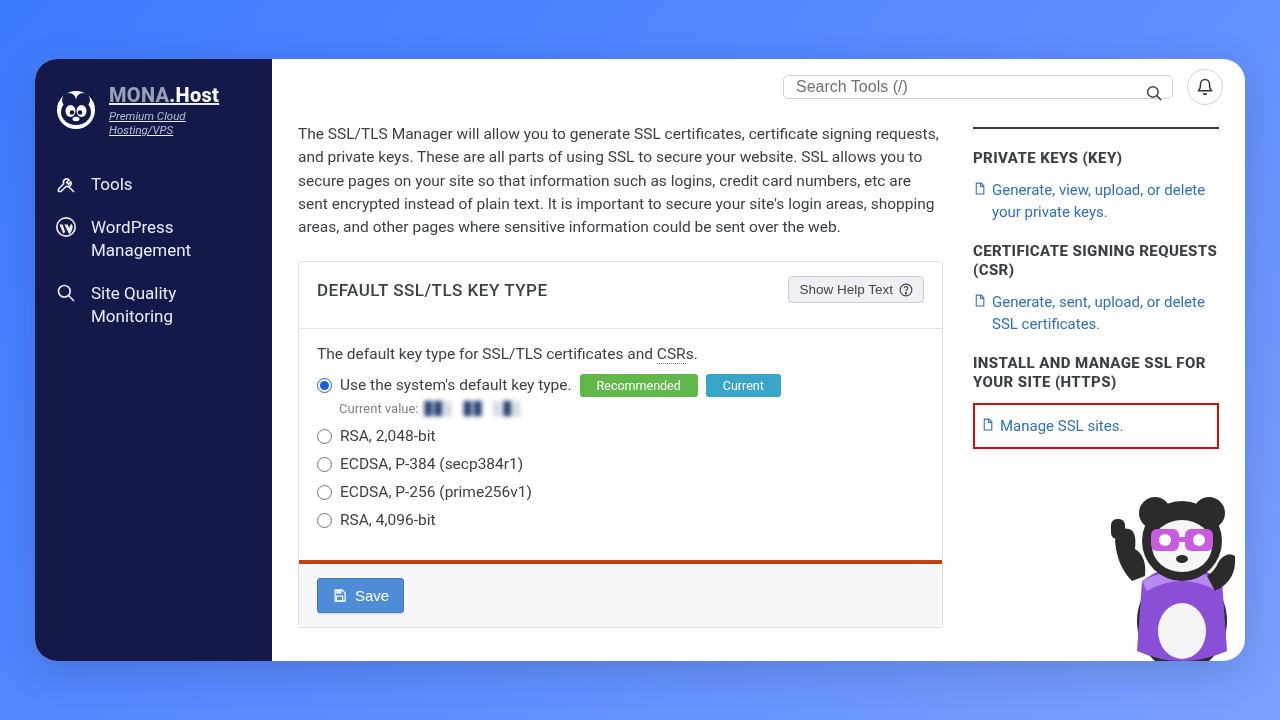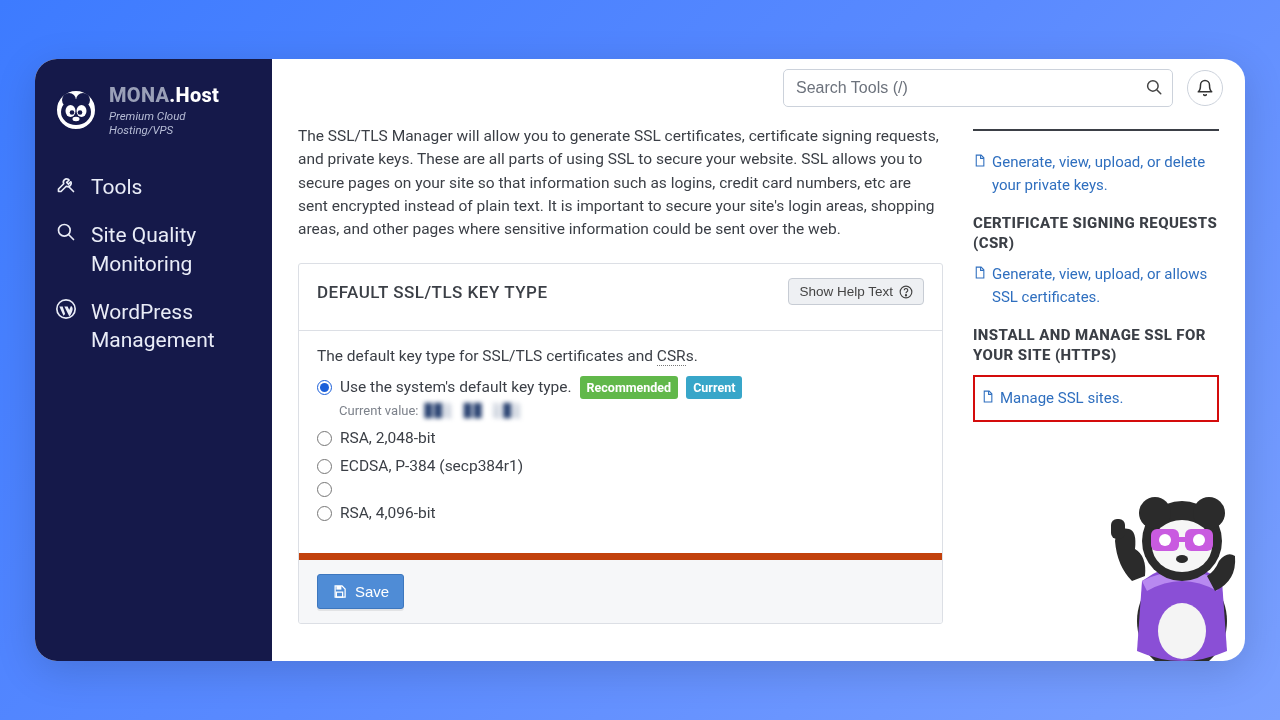--- a/index.html
+++ b/index.html
@@ -3,61 +3,61 @@
 <meta charset="utf-8">
 <style>
   * { box-sizing: border-box; margin: 0; padding: 0; }
   html, body { width: 1280px; height: 720px; overflow: hidden; font-family: -apple-system, BlinkMacSystemFont, "Segoe UI", Roboto, "Helvetica Neue", Arial, sans-serif; }
   body { background: linear-gradient(135deg,#3d7bff 0%, #5a8aff 50%, #7aa0ff 100%); display:flex; align-items:center; justify-content:center; }
   .window {
     width: 1210px; height: 602px; background:#fff; border-radius:22px; overflow:hidden; display:flex; position:relative; box-shadow:0 10px 40px rgba(0,0,0,.15);
   }
   
   .sidebar { width:237px; background:#15194a; color:#e9ecf7; padding:24px 0 0 0; flex-shrink:0; }
-  .logo-row { display:flex; align-items:center; gap:12px; padding:0 20px 26px 20px; }
+  .logo-row { display:flex; align-items:center; gap:12px; padding:0 20px 26px 20px;text-decoration:underline; }
   .logo-badge { width:42px; height:42px; }
   .logo-title { font-size:20px; font-weight:800; letter-spacing:.3px; }
   .logo-title .brand1 { color:#9aa0b8; }
   .logo-title .brand2 { color:#fff; }
   .logo-sub { font-size:11.5px; color:#b7bdd6; margin-top:2px; font-style:italic; }
   .nav { list-style:none; }
-  .nav li { display:flex; align-items:flex-start; gap:14px; padding:10px 20px; font-size:21px; cursor:pointer; }
+  .nav li { display:flex; align-items:flex-start; gap:14px; padding:10px 20px; font-size:17px; cursor:pointer; }
   .nav li .ic { width:22px; height:22px; flex-shrink:0; display:flex; align-items:center; justify-content:center; color:#e9ecf7; }
   .nav li span.label { line-height:1.35; }
 
   
   .main { flex:1; display:flex; flex-direction:column; }
   .topbar { display:flex; justify-content:flex-end; align-items:center; gap:14px; padding:10px 22px 0 22px; }
   .search { position:relative; width:390px; }
   .search input {
-    width:100%; height:38px; border:1px solid #ccd2db; border-radius:5px; padding:0 40px 0 12px; font-size:16px; color:#444;
+    width:100%; height:24px; border:1px solid #ccd2db; border-radius:5px; padding:0 40px 0 12px; font-size:16px; color:#444;
   }
   .search input::placeholder { color:#6c727c; }
   .search .sicon { position:absolute; right:10px; top:9px; color:#444; }
   .bell { width:36px; height:36px; border:1px solid #ccd2db; border-radius:50%; display:flex; align-items:center; justify-content:center; color:#333; cursor:pointer; }
 
   .content { display:flex; gap:30px; padding:18px 26px 24px 26px; overflow:hidden; }
   .left-col { flex:1; min-width:0; }
   .intro { font-size:15.5px; color:#3b3f46; line-height:1.5; margin-bottom:22px; }
 
   .panel { border:1px solid #dcdfe5; border-radius:3px; overflow:hidden; }
   .panel-head { display:flex; align-items:center; justify-content:space-between; padding:14px 18px; }
   .panel-title { font-size:17px; font-weight:500; letter-spacing:.5px; color:#3b3f46; }
   .help-btn { background:#eef0f3; border:1px solid #c7ccd4; border-radius:4px; padding:5px 10px; font-size:13.5px; color:#444; display:flex; align-items:center; gap:6px; cursor:pointer; }
   .panel-body { border-top:1px solid #dcdfe5; padding:16px 18px 24px 18px; font-size:15.5px; color:#3b3f46;margin-top:11px; }
   .lead { margin-bottom:10px; }
   .lead .csr { border-bottom:1px dotted #777; }
   .opt { display:flex; align-items:center; gap:8px; margin:4px 0; line-height:1.55; }
   .opt input[type=radio]{ accent-color:#1b5fd9; width:15px; height:15px; }
-  .badge { font-size:12.5px; font-weight:700; padding:2px 7px; border-radius:3px; display:inline-block; }
+  .badge { font-size:12.5px; font-weight:400; padding:2px 17px; border-radius:3px; display:inline-block; }
   .badge.rec { background:#61b84a; color:#fff; }
   .badge.cur { background:#38a6c9; color:#fff; }
   .curval { font-size:13px; color:#7d828b; margin:4px 0 8px 22px; display:flex; align-items:center; gap:6px; }
   .blur { filter: blur(2px); letter-spacing:2px; font-family:monospace; color:#2a4372; }
-  .panel-foot { border-top:7px solid #c2410c; background:#f6f7f9; padding:14px 18px; }
+  .panel-foot { border-top:4px solid #c2410c; background:#f6f7f9; padding:14px 18px; }
   .save-btn { background:#4f8cd6; color:#fff; border:1px solid #3d77be; border-radius:3px; padding:8px 14px; font-size:15px; display:inline-flex; align-items:center; gap:8px; cursor:pointer; box-shadow:0 2px 0 rgba(0,0,0,.08); }
 
   
   .right-col { width:246px; flex-shrink:0; padding-top:4px; }
   .right-col .divider { height:2px; background:#3b3f46; margin-bottom:20px; }
   .sec-title { font-size:15px; font-weight:800; letter-spacing:.4px; color:#3b3f46; margin:18px 0 10px 0; line-height:1.3; }
   .sec-title:first-of-type { margin-top:0; }
   .sec-link { color:#2f6fbf; font-size:15px; line-height:1.5; display:flex; gap:6px; cursor:pointer; }
   .sec-link .fi { flex-shrink:0; margin-top:2px; }
   .hl-box { border:2.5px solid #d40c0c; padding:10px 6px; margin-top:6px; }
@@ -100,35 +100,35 @@
         <span class="ic">
           <svg width="20" height="20" viewBox="0 0 24 24" fill="none" stroke="currentColor" stroke-width="2" stroke-linecap="round" stroke-linejoin="round">
               <path d="M14.7 6.3a4 4 0 0 0-5.4 5.4L3 18v3h3l6.3-6.3a4 4 0 0 0 5.4-5.4l-2.8 2.8-2.1-2.1 2.9-2.7z"></path>
               <path d="M15 15l6 6"></path>
             </svg>
         </span>
         <span class="label">Tools</span>
       </li>
       <li>
         <span class="ic">
+          <svg width="20" height="20" viewBox="0 0 24 24" fill="currentColor">
+              <circle cx="12" cy="12" r="11" fill="none" stroke="currentColor" stroke-width="2"></circle>
+              <path d="M4 9h4l3 9-2 2-5-11zm6 0h4l4 9-2 3-6-12zm8-1c1 1 2 2 2 4 0 3-3 8-3 8l-2-5 3-7z"></path>
+            </svg>
+        </span>
+        <span class="label">WordPress Management</span>
+      </li>
+      <li>
+        <span class="ic">
           <svg width="20" height="20" viewBox="0 0 24 24" fill="none" stroke="currentColor" stroke-width="2" stroke-linecap="round">
               <circle cx="10" cy="10" r="7"></circle>
               <line x1="21" y1="21" x2="15" y2="15"></line>
             </svg>
         </span>
         <span class="label">Site Quality Monitoring</span>
-      </li>
-      <li>
-        <span class="ic">
-          <svg width="20" height="20" viewBox="0 0 24 24" fill="currentColor">
-              <circle cx="12" cy="12" r="11" fill="none" stroke="currentColor" stroke-width="2"></circle>
-              <path d="M4 9h4l3 9-2 2-5-11zm6 0h4l4 9-2 3-6-12zm8-1c1 1 2 2 2 4 0 3-3 8-3 8l-2-5 3-7z"></path>
-            </svg>
-        </span>
-        <span class="label">WordPress Management</span>
       </li>
     </ul>
   </aside>
 
   <main class="main">
     <div class="topbar">
       <div class="search">
         <input type="text" placeholder="Search Tools (/)" style="">
         <span class="sicon">
           <svg width="18" height="18" viewBox="0 0 24 24" fill="none" stroke="currentColor" stroke-width="2" stroke-linecap="round">
@@ -178,20 +178,21 @@
             <label class="opt">
               <input type="radio" name="kt" style="">
               <span>RSA, 2,048-bit</span>
             </label>
             <label class="opt">
               <input type="radio" name="kt" style="">
               <span>ECDSA, P-384 (secp384r1)</span>
             </label>
             <label class="opt">
               <input type="radio" name="kt" style="">
+              <span>ECDSA, P-256 (prime256v1)</span>
             </label>
             <label class="opt">
               <input type="radio" name="kt" style="">
               <span>RSA, 4,096-bit</span>
             </label>
           </div>
           <div class="panel-foot">
             <button class="save-btn">
               <svg width="15" height="15" viewBox="0 0 24 24" fill="currentColor">
                   <path d="M5 3h11l5 5v13a0 0 0 0 1 0 0H5a0 0 0 0 1 0 0V3z" fill="none" stroke="currentColor" stroke-width="2"></path>
@@ -200,40 +201,41 @@
                 </svg>
               <span>Save</span>
             </button>
           </div>
         </div>
       </div>
 
       <div class="right-col">
         <div class="divider"></div>
 
+        <div class="sec-title">PRIVATE KEYS (KEY)</div>
         <a class="sec-link">
           <span class="fi">
               <svg width="13" height="15" viewBox="0 0 24 24" fill="currentColor">
                 <path d="M6 2h9l5 5v15H6z" fill="none" stroke="currentColor" stroke-width="2"></path>
                 <path d="M14 2v6h6" fill="none" stroke="currentColor" stroke-width="2"></path>
               </svg>
             </span>
           <span>Generate, view, upload, or delete your private keys.</span>
         </a>
 
         <div class="sec-title">CERTIFICATE SIGNING REQUESTS (CSR)</div>
 
         <a class="sec-link">
           <span class="fi">
               <svg width="13" height="15" viewBox="0 0 24 24" fill="currentColor">
                 <path d="M6 2h9l5 5v15H6z" fill="none" stroke="currentColor" stroke-width="2"></path>
                 <path d="M14 2v6h6" fill="none" stroke="currentColor" stroke-width="2"></path>
               </svg>
             </span>
-          <span>Generate, view, upload, or allows SSL certificates.</span>
+          <span>Generate, sent, upload, or delete SSL certificates.</span>
         </a>
 
         <div class="sec-title">INSTALL AND MANAGE SSL FOR YOUR SITE (HTTPS)</div>
         <div class="hl-box">
           <a class="sec-link">
             <span class="fi">
                 <svg width="13" height="15" viewBox="0 0 24 24" fill="currentColor">
                   <path d="M6 2h9l5 5v15H6z" fill="none" stroke="currentColor" stroke-width="2"></path>
                   <path d="M14 2v6h6" fill="none" stroke="currentColor" stroke-width="2"></path>
                 </svg>

